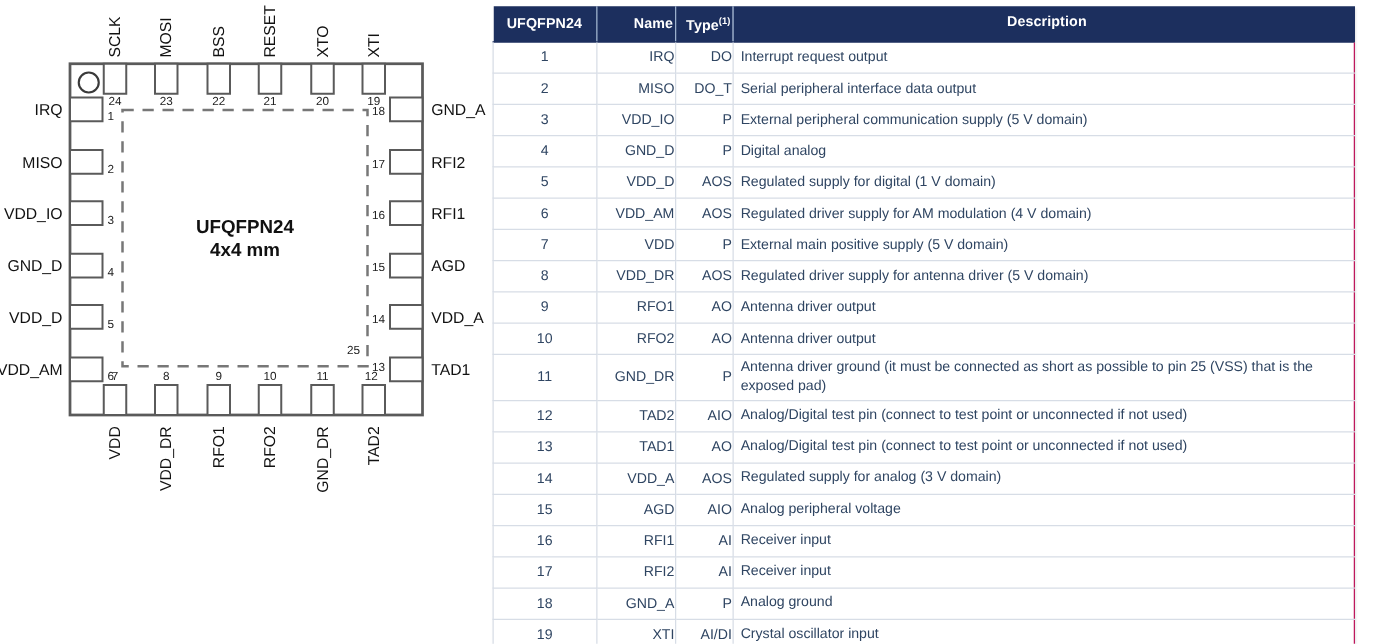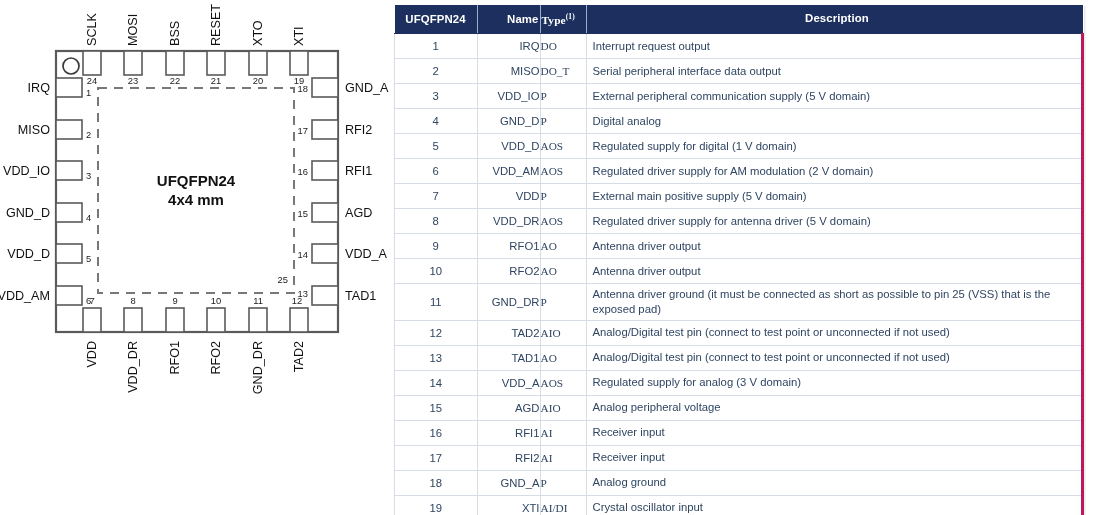--- a/index.html
+++ b/index.html
@@ -49,24 +49,24 @@
   }
   #pintable th:last-child{border-right:none;}
   #pintable td{
     border-right:1px solid #d7dde6;
     border-bottom:1px solid #d7dde6;
     padding:3px 0;
     height:18px;
     vertical-align:middle;
   }
   #pintable tr td:first-child{border-left:1px solid #d7dde6;}
-  #pintable td:last-child{border-right:3px solid #be185d;}
+  #pintable td:last-child{border-right:1px solid #be185d;}
   .c-pin{width:80px;text-align:center;}
   .c-name{width:60px;text-align:right;}
-  .c-type{width:43px;text-align:left;font-family:Liberation Serif, serif;}
+  .c-type{width:43px;text-align:right;}
   .c-desc{text-align:left;padding-left:6px !important;line-height:1.32;}
   sup{font-size:7.5px;vertical-align:super;}
 </style>
 </head>
 <body>
 
 <div id="pinout">
   <svg width="390" height="515" viewBox="0 0 390 515">
 
     <rect class="pkg-body" x="56" y="51" width="282" height="281"></rect>
@@ -251,21 +251,21 @@
       <tr>
         <td class="c-pin">5</td>
         <td class="c-name">VDD_D</td>
         <td class="c-type">AOS</td>
         <td class="c-desc">Regulated supply for digital (1 V domain)</td>
       </tr>
       <tr>
         <td class="c-pin">6</td>
         <td class="c-name">VDD_AM</td>
         <td class="c-type">AOS</td>
-        <td class="c-desc">Regulated driver supply for AM modulation (2 V domain)</td>
+        <td class="c-desc">Regulated driver supply for AM modulation (4 V domain)</td>
       </tr>
       <tr>
         <td class="c-pin">7</td>
         <td class="c-name">VDD</td>
         <td class="c-type">P</td>
         <td class="c-desc">External main positive supply (5 V domain)</td>
       </tr>
       <tr>
         <td class="c-pin">8</td>
         <td class="c-name">VDD_DR</td>

